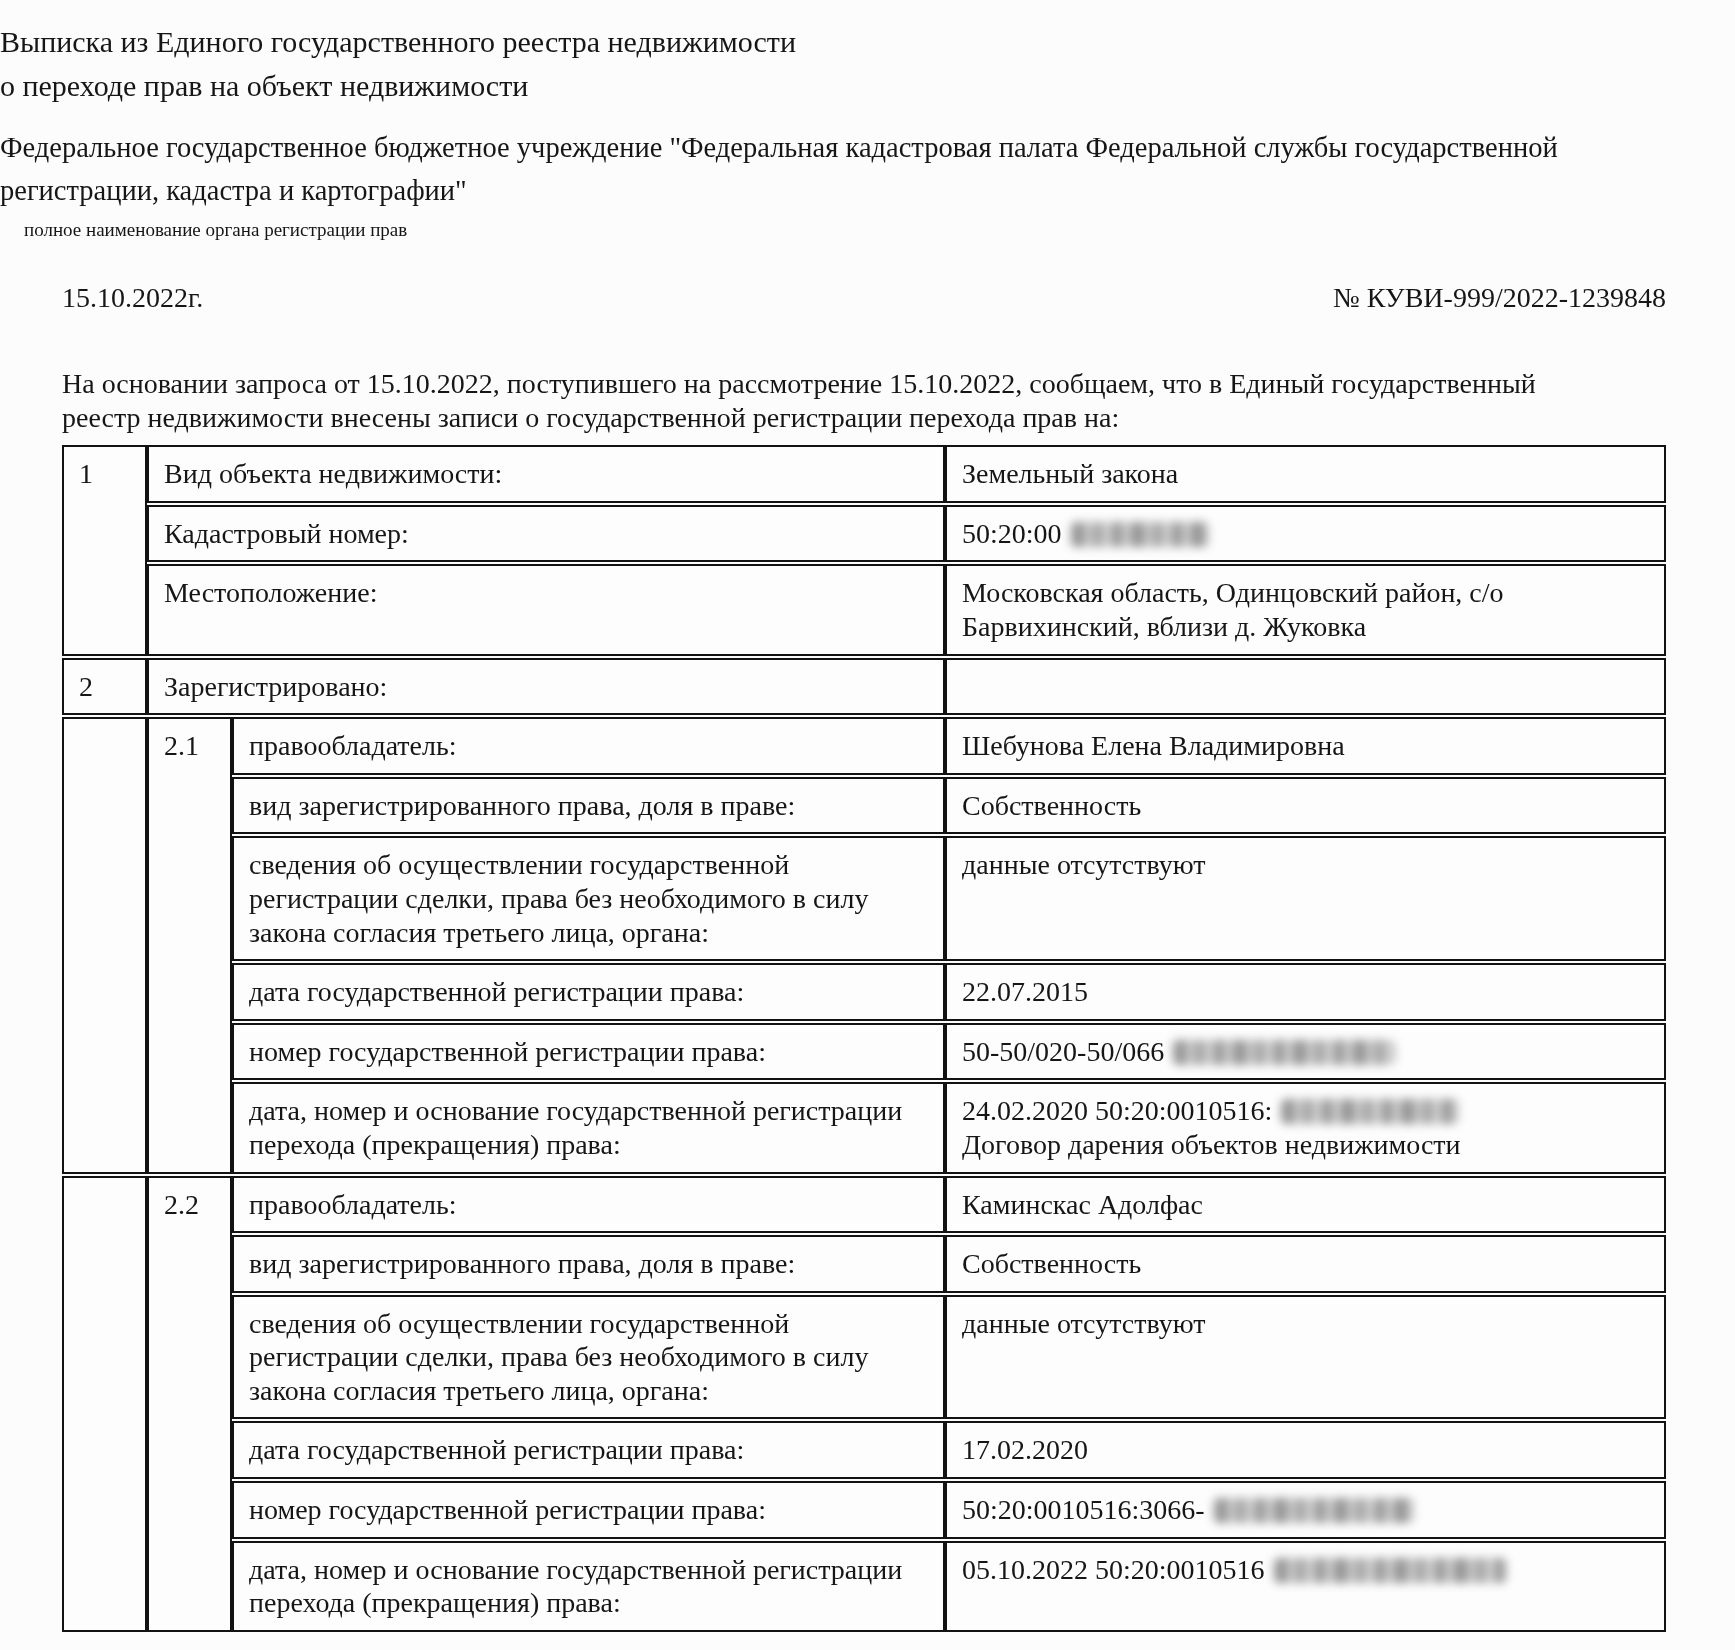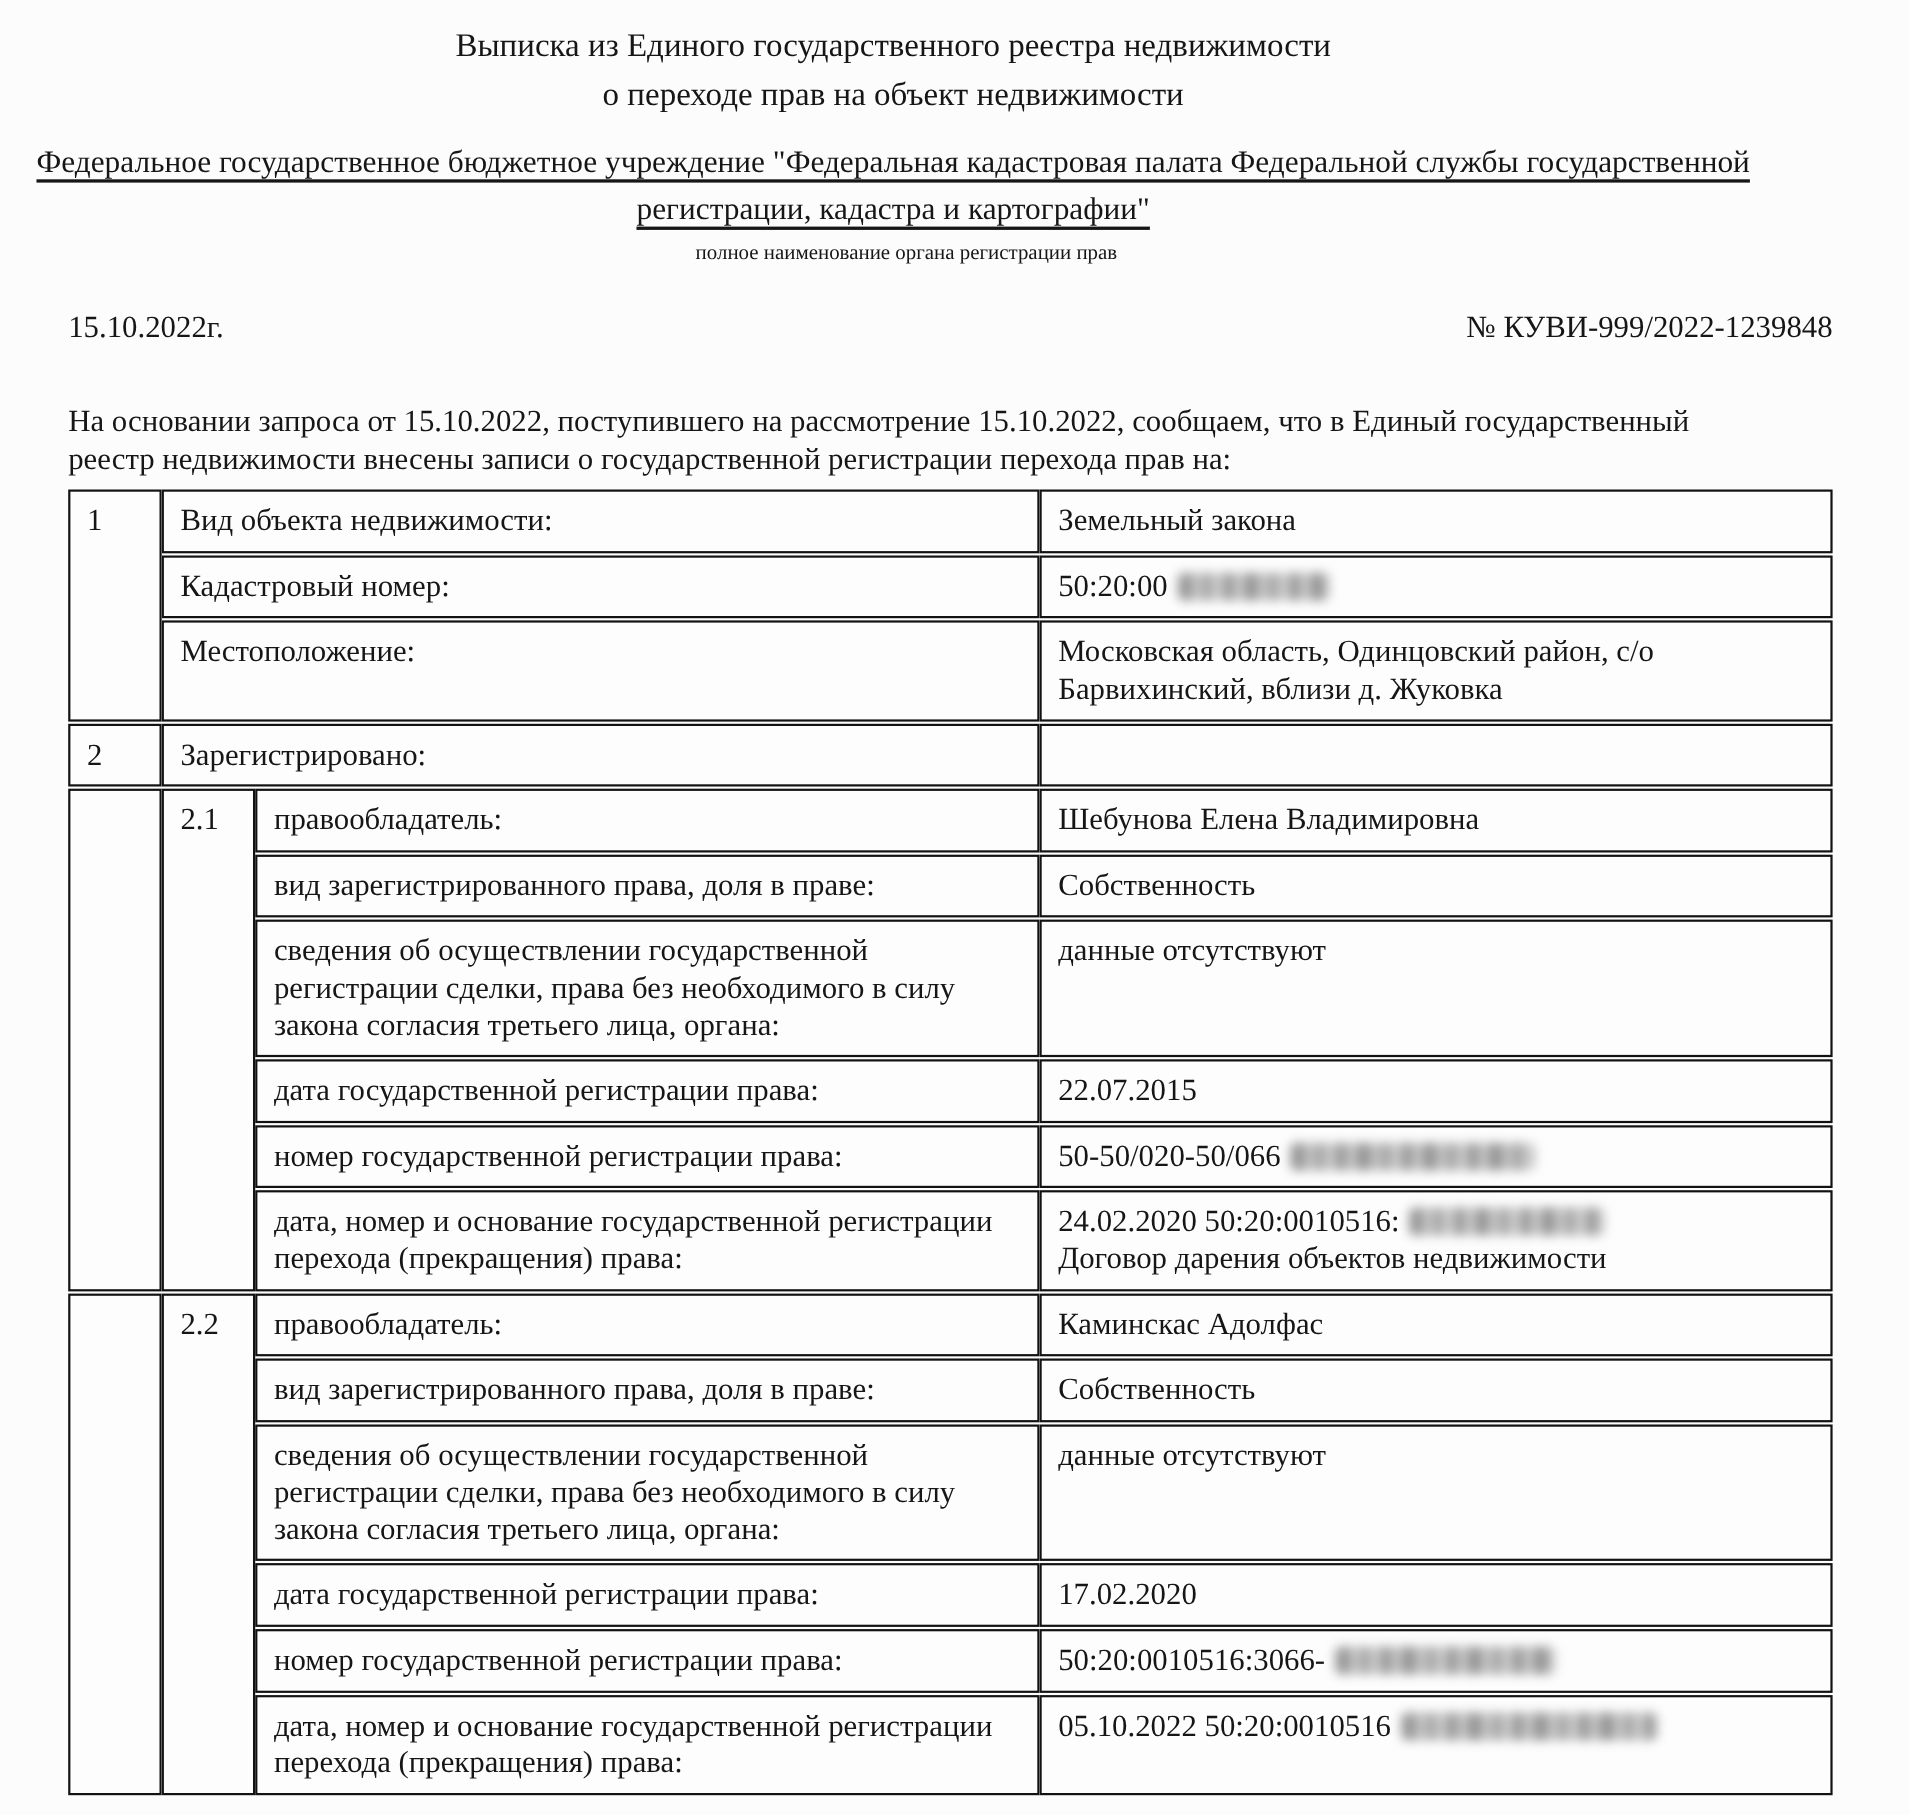--- a/index.html
+++ b/index.html
@@ -15,33 +15,32 @@
   }
   .page{width:1735px; min-height:1650px; background:#fcfcfc; overflow:hidden;}
 
   .sheet-label{
     margin-top:48px;
     padding-right:303px;
     text-align:right;
     font-size:28px;
   }
 
-  .center-block{ margin-right:111px; text-align:center; }
+  .center-block{ margin-right:111px; text-align:left; }
 
   .doc-title{
     margin-top:20px;
     font-size:30px;
     line-height:1.45;
   }
 
   .org-name{
     margin-top:20px;
     font-size:28.5px;
     line-height:1.5;
-    text-decoration:underline;
     text-decoration-thickness:2.5px;
     text-underline-offset:7px;
   }
 
   .org-caption{
     margin-top:6px;
     font-size:19px;
     line-height:1.2;
     padding-left:24px;
   }

